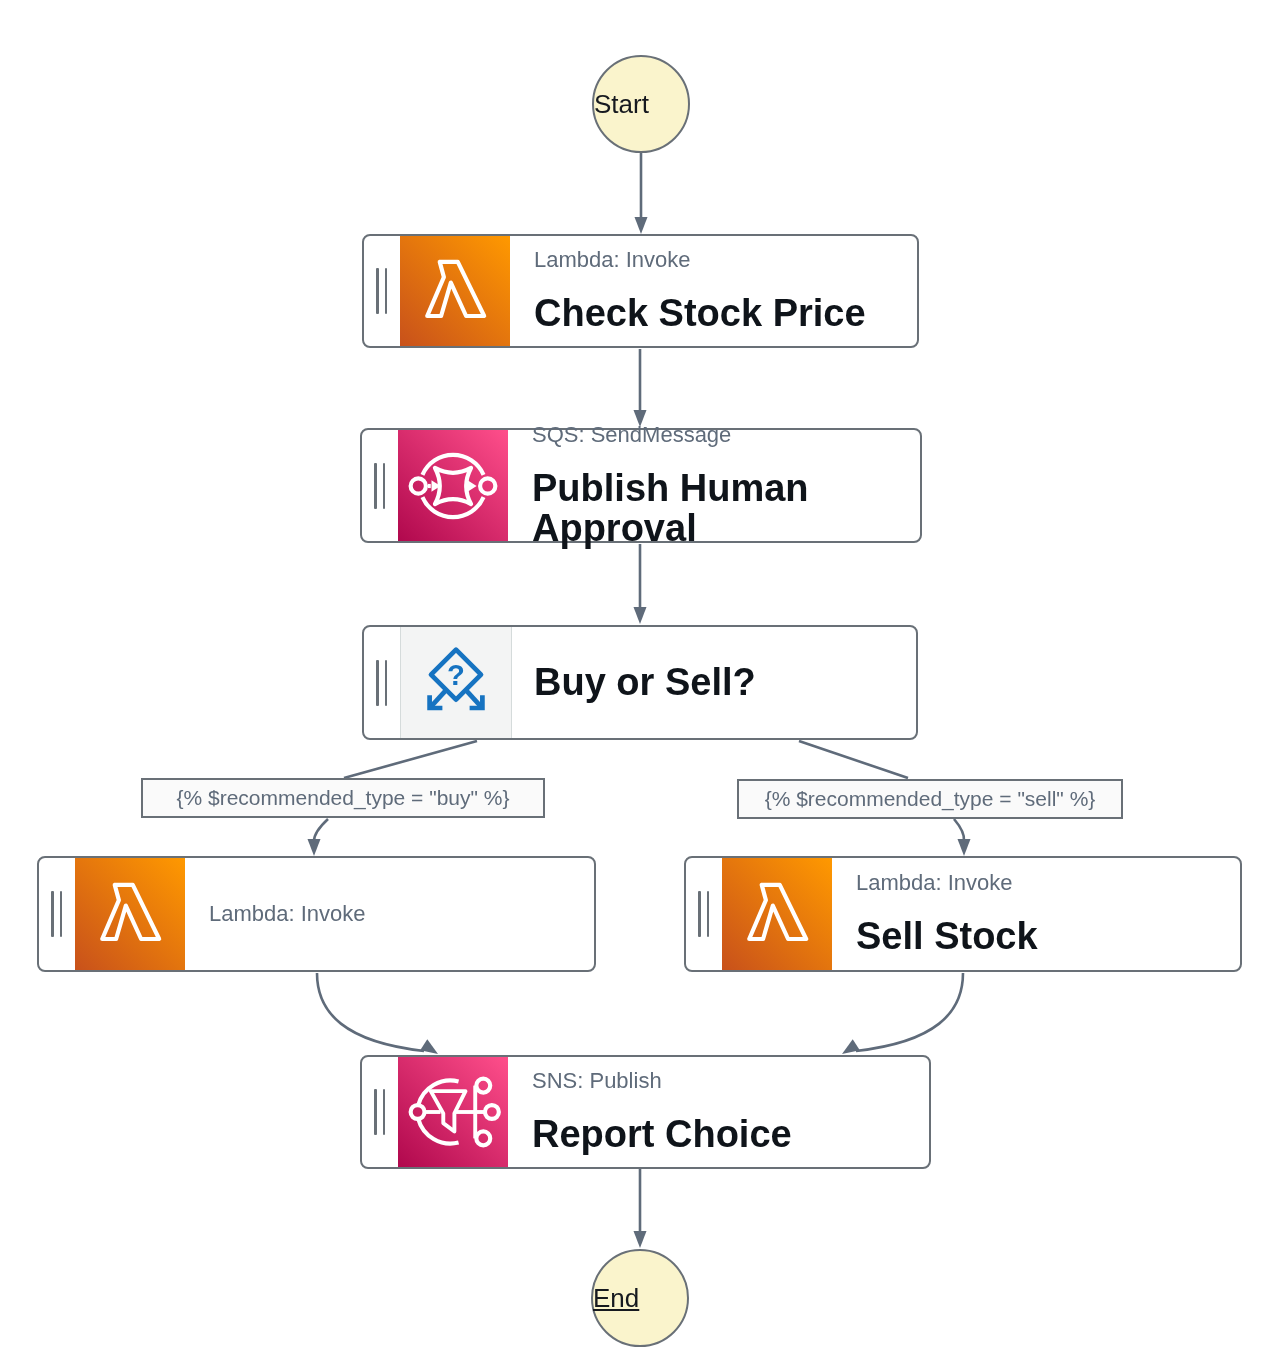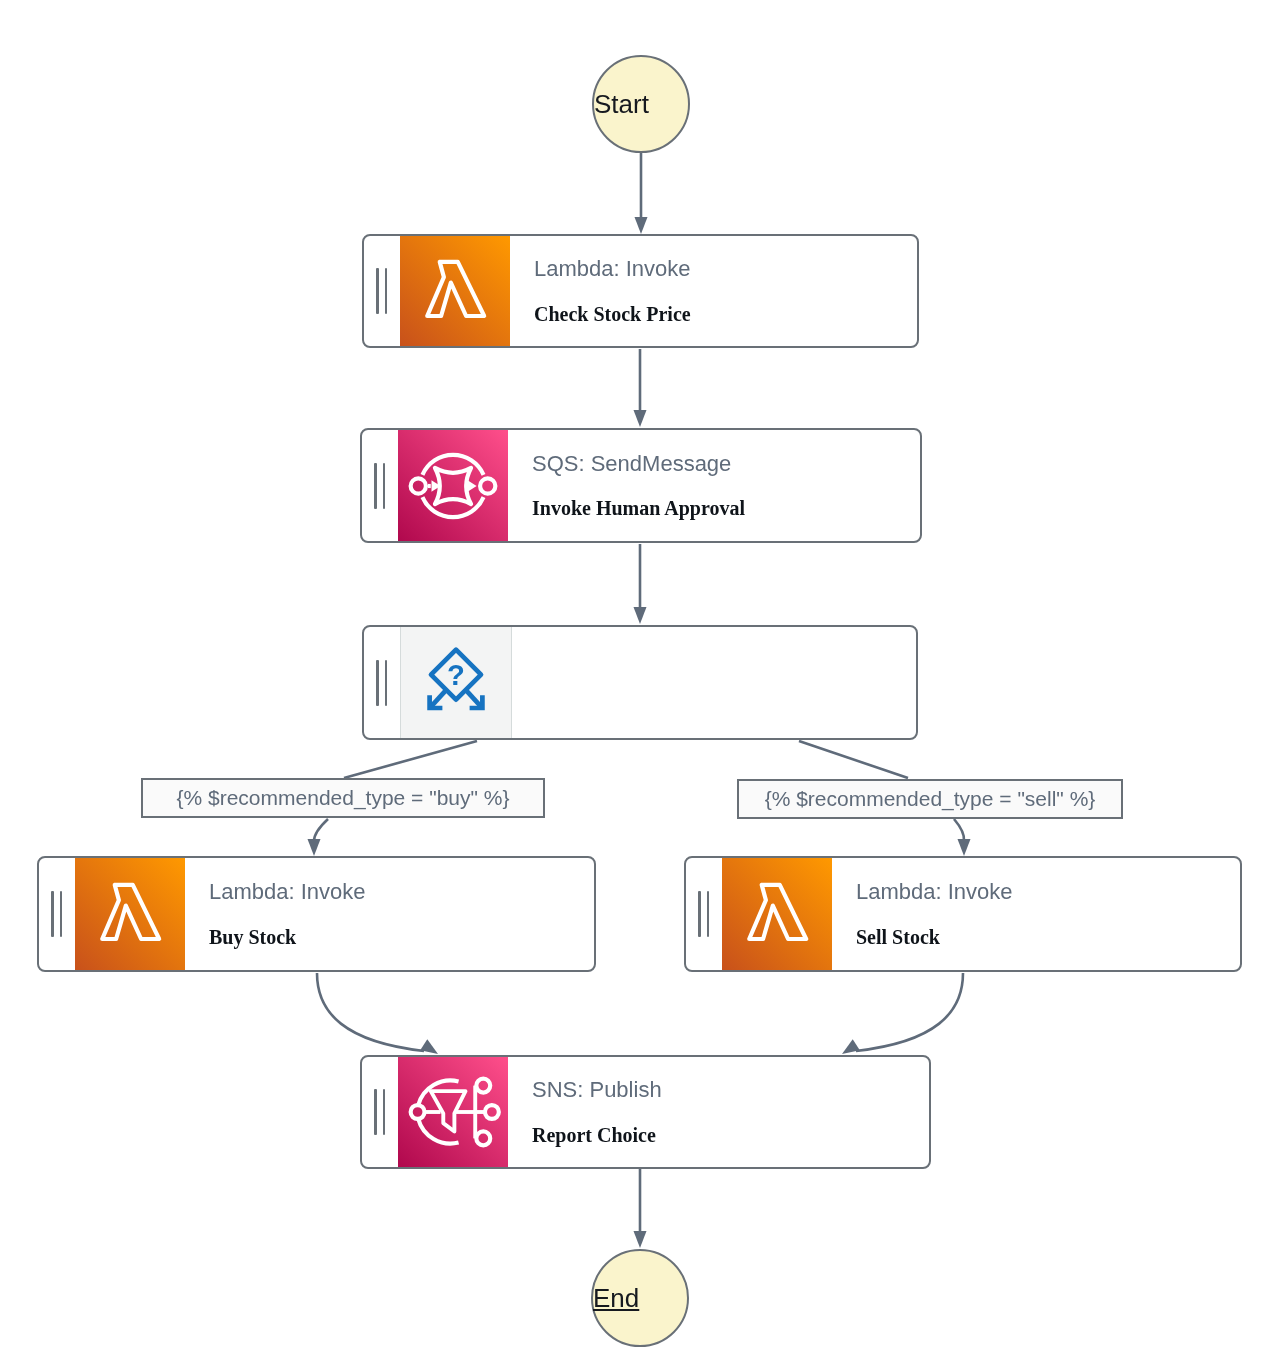--- a/index.html
+++ b/index.html
@@ -67,21 +67,21 @@
   .white-stroke{stroke:#ffffff;fill:none;}
   .white-fill{fill:#ffffff;stroke:none;}
   .blue-stroke{stroke:var(--choice-blue);fill:none;}
   .blue-fill{fill:var(--choice-blue);stroke:none;}
 
   .ntext{
     position:absolute;left:170px;top:0;bottom:0;right:10px;
     display:flex;flex-direction:column;justify-content:center;gap:23px;
   }
   .subtitle{font-size:22px;color:var(--subtitle-color);line-height:1.05;}
-  .title{font-size:20px;font-weight:700;color:var(--title-color);line-height:1.05;font-family:Liberation Serif, serif;}
+  .title{font-size:38px;font-weight:700;color:var(--title-color);line-height:1.05;}
 
   .cond{
     position:absolute;height:40px;box-sizing:border-box;
     background:var(--label-bg);border:2px solid var(--node-border);
     display:flex;align-items:center;justify-content:center;
     font-size:21px;color:var(--label-text);white-space:nowrap;
   }
   .c-buy{left:141px;top:778px;width:404px;}
   .c-sell{left:737px;top:779px;width:386px;}
 </style>
@@ -164,40 +164,41 @@
         <circle class="white-stroke" stroke-width="3" cx="61" cy="36" r="5.5"></circle>
         <path class="white-stroke" stroke-width="3" stroke-linejoin="round" d="M23 23 Q36 30 49 23 Q42 36 49 49 Q36 42 23 49 Q30 36 23 23 Z"></path>
         <path class="white-stroke" stroke-width="3" d="M18 36 H20"></path>
         <path class="white-fill" d="M20.5 31.8 L27 36 L20.5 40.2 Z"></path>
         <path class="white-stroke" stroke-width="3" d="M44.5 36 H46"></path>
         <path class="white-fill" d="M46.5 31.8 L53 36 L46.5 40.2 Z"></path>
       </svg>
     </div>
     <div class="ntext">
       <div class="subtitle">SQS: SendMessage</div>
-      <div class="title">Invoke Human Approval</div>
+      <div class="title">Publish Human Approval</div>
     </div>
   </div>
 
   <div class="node n3">
     <div class="handle">
         <span class="bar"></span>
         <span class="bar"></span>
       </div>
     <div class="iconblock choice-bg">
       <svg width="100" height="100" viewBox="0 0 72 72">
         <path class="blue-stroke" stroke-width="3.4" stroke-linejoin="round" d="M36 12 L54 30 L36 48 L18 30 Z"></path>
         <text x="36" y="37.5" text-anchor="middle" font-size="21" font-weight="bold" class="blue-fill" font-family="Liberation Sans, sans-serif">?</text>
         <path class="blue-stroke" stroke-width="3.4" d="M29 41 L17.5 53.5"></path>
         <path class="blue-stroke" stroke-width="3.4" stroke-linecap="square" d="M17 46.5 V54 H24.5"></path>
         <path class="blue-stroke" stroke-width="3.4" d="M43 41 L54.5 53.5"></path>
         <path class="blue-stroke" stroke-width="3.4" stroke-linecap="square" d="M55 46.5 V54 H47.5"></path>
       </svg>
     </div>
     <div class="ntext">
+      <div class="title">Buy or Sell?</div>
     </div>
   </div>
 
   <div class="cond c-buy">
     <span>{% $recommended_type = "buy" %}</span>
   </div>
   <div class="cond c-sell">
     <span>{% $recommended_type = "sell" %}</span>
   </div>
 
@@ -206,21 +207,20 @@
         <span class="bar"></span>
         <span class="bar"></span>
       </div>
     <div class="iconblock lambda-bg">
       <svg width="100" height="100" viewBox="0 0 72 72">
         <path class="white-stroke" stroke-width="3" stroke-linejoin="round" d="M25 15 L38 15 L57 54 L44 54 L33 30 L26 54 L16 54 L28 26 Z"></path>
       </svg>
     </div>
     <div class="ntext">
       <div class="subtitle">Lambda: Invoke</div>
-      <div class="title">Buy Stock</div>
     </div>
   </div>
 
   <div class="node n5">
     <div class="handle">
         <span class="bar"></span>
         <span class="bar"></span>
       </div>
     <div class="iconblock lambda-bg">
       <svg width="100" height="100" viewBox="0 0 72 72">

